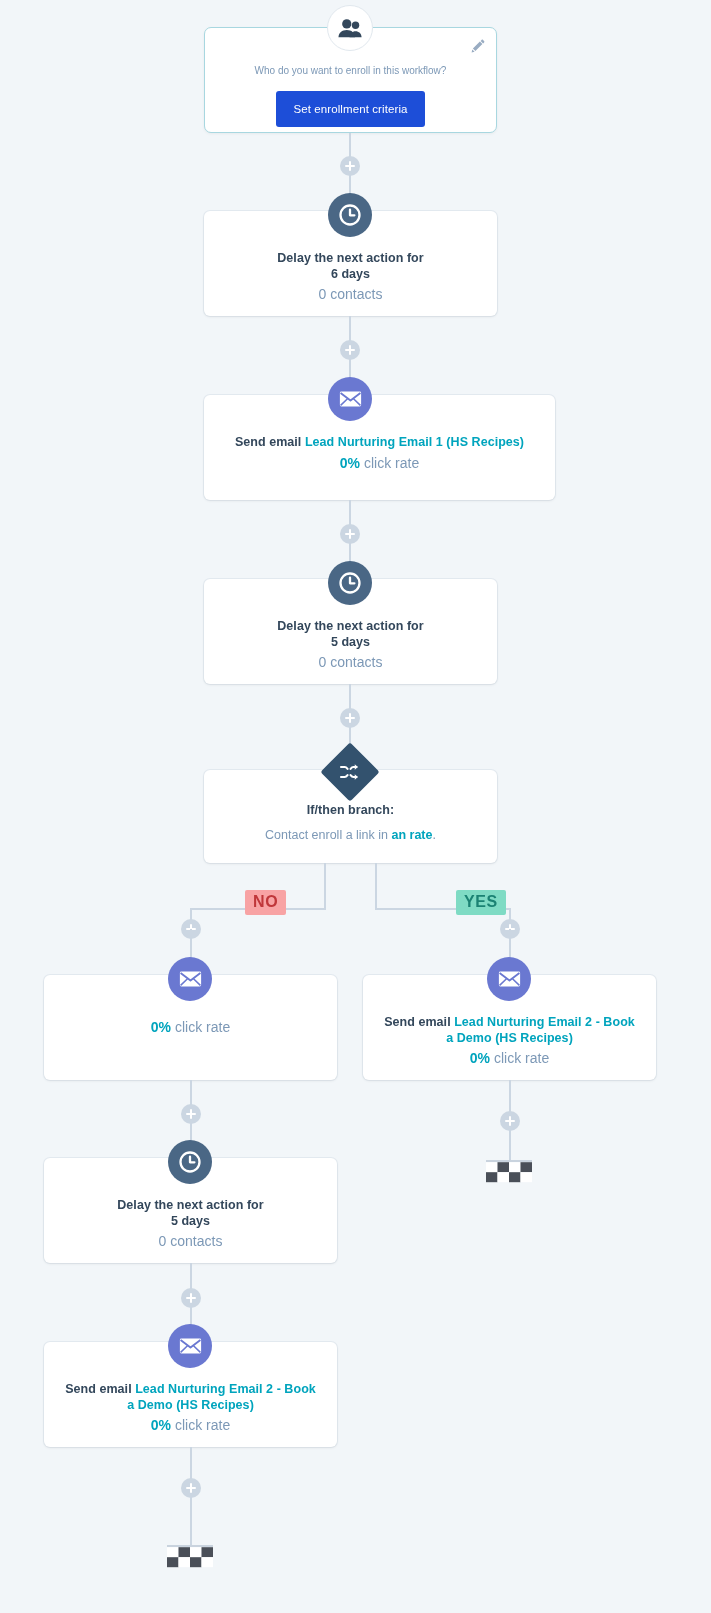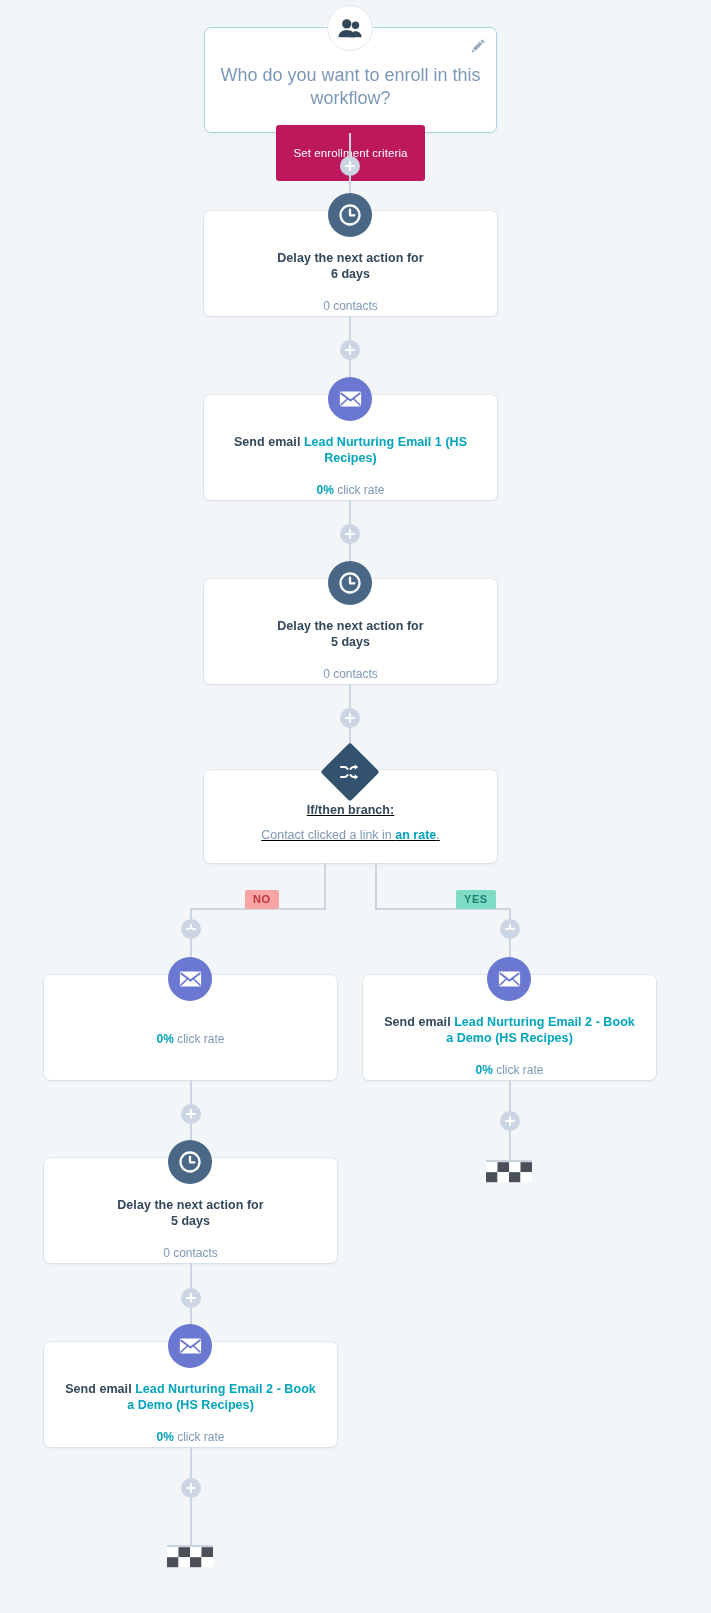--- a/index.html
+++ b/index.html
@@ -81,22 +81,22 @@
     font-weight: bold;
     color: #33475b;
     line-height: 1.25;
     letter-spacing: 0.05px;
   }
   .card-title .link {
     color: #00a4bd;
     font-weight: bold;
   }
   .card-sub {
-    margin-top: 17px;
-    font-size: 12px;
+    margin-top: 3px;
+    font-size: 14px;
     color: #7c98b6;
     line-height: 1.3;
   }
   .card-sub .pct {
     color: #00a4bd;
     font-weight: bold;
   }
 
   
   .enroll-card {
@@ -105,34 +105,34 @@
     border: 1px solid #a8d7e0;
     border-radius: 7px;
     box-sizing: border-box;
     box-shadow: 0 1px 3px rgba(0,0,0,0.05);
   }
   .enroll-inner {
     padding-top: 36px;
     text-align: center;
   }
   .enroll-q {
-    font-size: 18px;
+    font-size: 10px;
     color: #7c98b6;
     line-height: 1.3;
   }
   .enroll-btn {
     display: inline-block;
     margin-top: 14px;
-    background: #be185d;
+    background: #1d4ed8;
     color: #ffffff;
     border: none;
     border-radius: 3px;
     font-family: "Liberation Sans", sans-serif;
     font-size: 11.5px;
-    padding: 22px 17px;
+    padding: 12px 17px;
     cursor: pointer;
     letter-spacing: 0.1px;
   }
   .pencil-icon {
     position: absolute;
     right: 10px;
     top: 10px;
     width: 16px;
     height: 16px;
     cursor: pointer;
@@ -174,21 +174,21 @@
     width: 42px;
     height: 42px;
     display: flex;
     align-items: center;
     justify-content: center;
   }
 
   
   .badge {
     position: absolute;
-    font-size: 11px;
+    font-size: 16px;
     font-weight: bold;
     letter-spacing: 0.6px;
     padding: 3px 8px 4px 8px;
     border-radius: 2px;
     text-align: right;
   }
   .badge.no {
     background: #f8a3a4;
     color: #c0373a;
   }
@@ -245,21 +245,21 @@
   <div class="node-icon delay" style="left:328px; top:193px;">
     <svg viewBox="0 0 24 24" width="24" height="24">
       <circle cx="12" cy="12" r="9.5" fill="none" stroke="#ffffff" stroke-width="2.3"></circle>
       <path d="M12 6.7v5.6h4.4" fill="none" stroke="#ffffff" stroke-width="2.3" stroke-linecap="round" stroke-linejoin="round"></path>
     </svg>
   </div>
 
   <div class="vline" style="left:349px; top:316px; height:67px;"></div>
   <div class="plus" style="left:340px; top:340px;"></div>
 
-  <div class="card" style="left:204px; top:395px; width:293px; height:105px;">
+  <div class="card" style="left:204px; top:395px; width:351px; height:105px;">
     <div class="card-body">
       <div class="card-title">
         <span>Send email </span><span class="link">Lead Nurturing Email 1 (HS Recipes)</span>
       </div>
       <div class="card-sub">
         <span class="pct">0%</span><span> click rate</span>
       </div>
     </div>
   </div>
   <div class="node-icon email" style="left:328px; top:377px;">
@@ -286,24 +286,24 @@
     <svg viewBox="0 0 24 24" width="24" height="24">
       <circle cx="12" cy="12" r="9.5" fill="none" stroke="#ffffff" stroke-width="2.3"></circle>
       <path d="M12 6.7v5.6h4.4" fill="none" stroke="#ffffff" stroke-width="2.3" stroke-linecap="round" stroke-linejoin="round"></path>
     </svg>
   </div>
 
   <div class="vline" style="left:349px; top:684px; height:68px;"></div>
   <div class="plus" style="left:340px; top:708px;"></div>
 
   <div class="card" style="left:204px; top:770px; width:293px; height:93px;">
-    <div class="card-body" style="padding-top:33px;text-decoration:underline;">
+    <div class="card-body" style="padding-top:33px;">
       <div class="card-title">If/then branch:</div>
       <div class="card-sub" style="margin-top:8px; font-size:12.5px;">
-        <span>Contact clicked a link in </span><span class="pct">an rate</span><span>.</span>
+        <span>Contact enroll a link in </span><span class="pct">an rate</span><span>.</span>
       </div>
     </div>
   </div>
   <div class="node-diamond" style="left:329px; top:751px;"></div>
   <div class="diamond-glyph" style="left:329px; top:751px;">
     <svg viewBox="0 0 24 20" width="22" height="18">
       <path d="M2 4.5h4.2c1.4 0 2.1.8 3.1 2.1M2 15.5h4.2c1.4 0 2.1-.8 3.1-2.1" fill="none" stroke="#ffffff" stroke-width="2.3" stroke-linecap="round"></path>
       <path d="M12.6 6.6c1-1.3 1.7-2.1 3.1-2.1h3.6M12.6 13.4c1 1.3 1.7 2.1 3.1 2.1h3.6" fill="none" stroke="#ffffff" stroke-width="2.3" stroke-linecap="round"></path>
       <path d="M17.3 1.4l3.3 3.1-3.3 3.1z" fill="#ffffff"></path>
       <path d="M17.3 12.4l3.3 3.1-3.3 3.1z" fill="#ffffff"></path>

